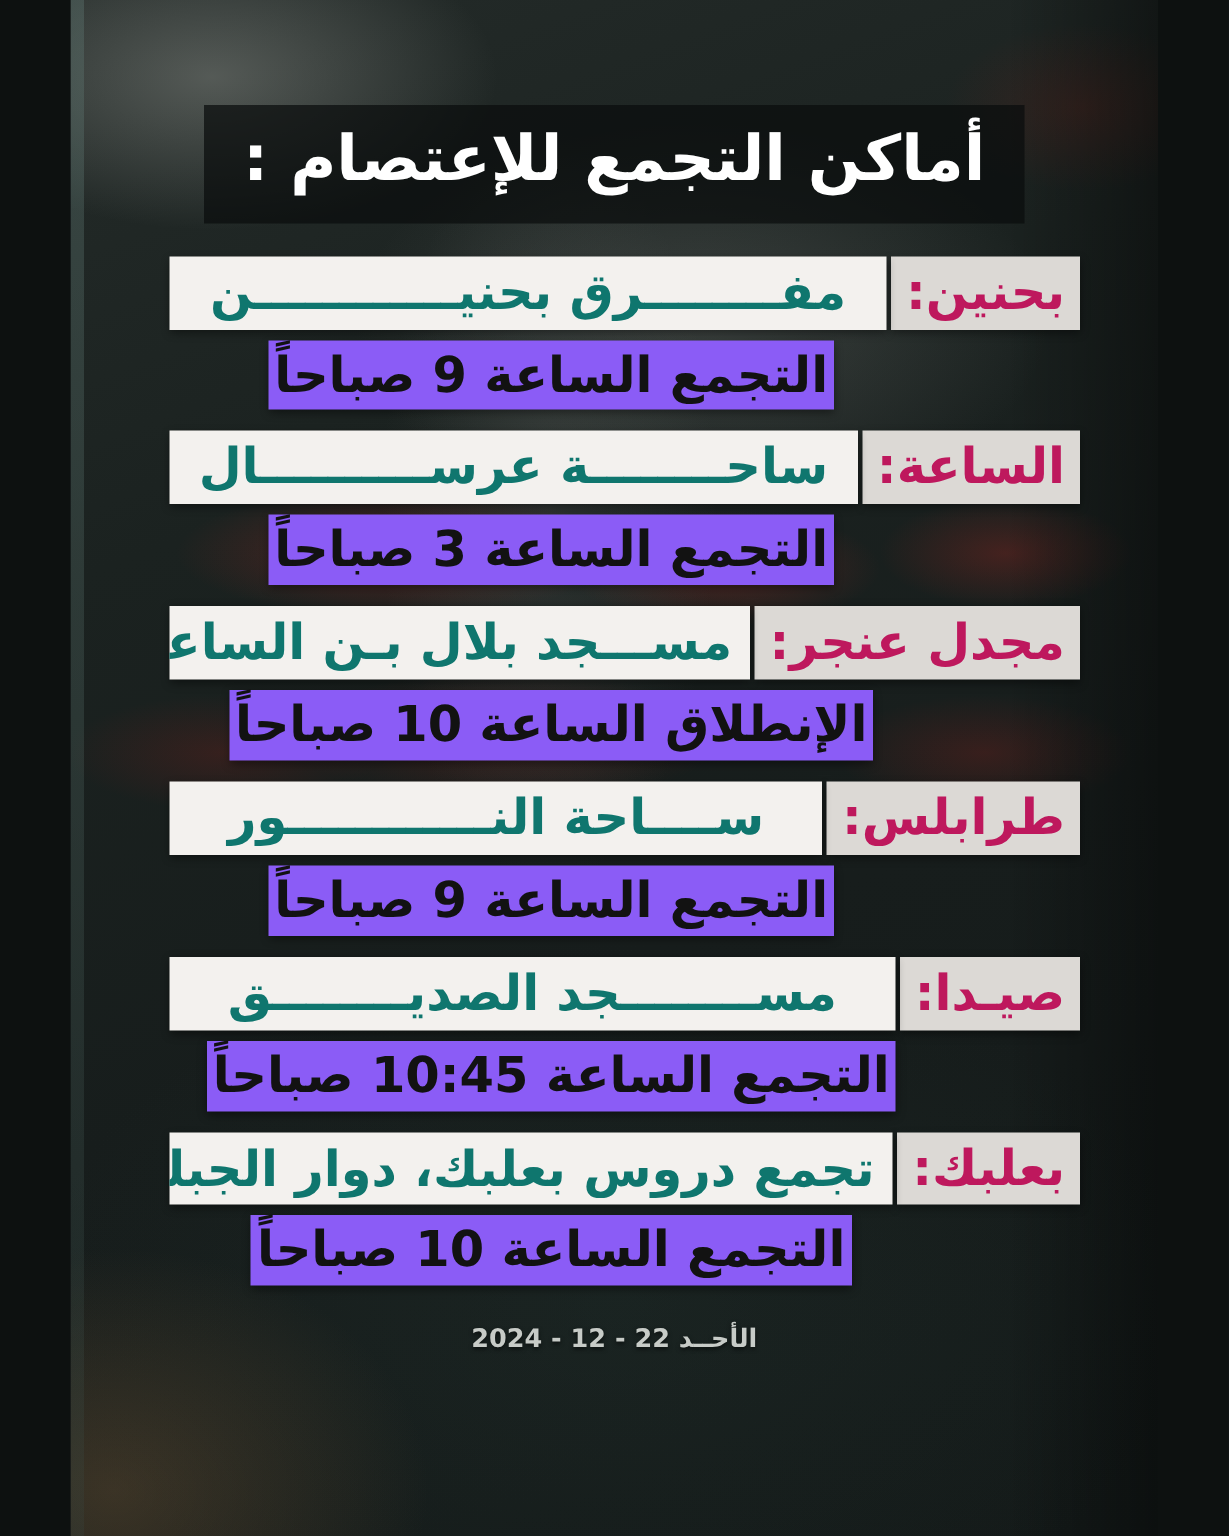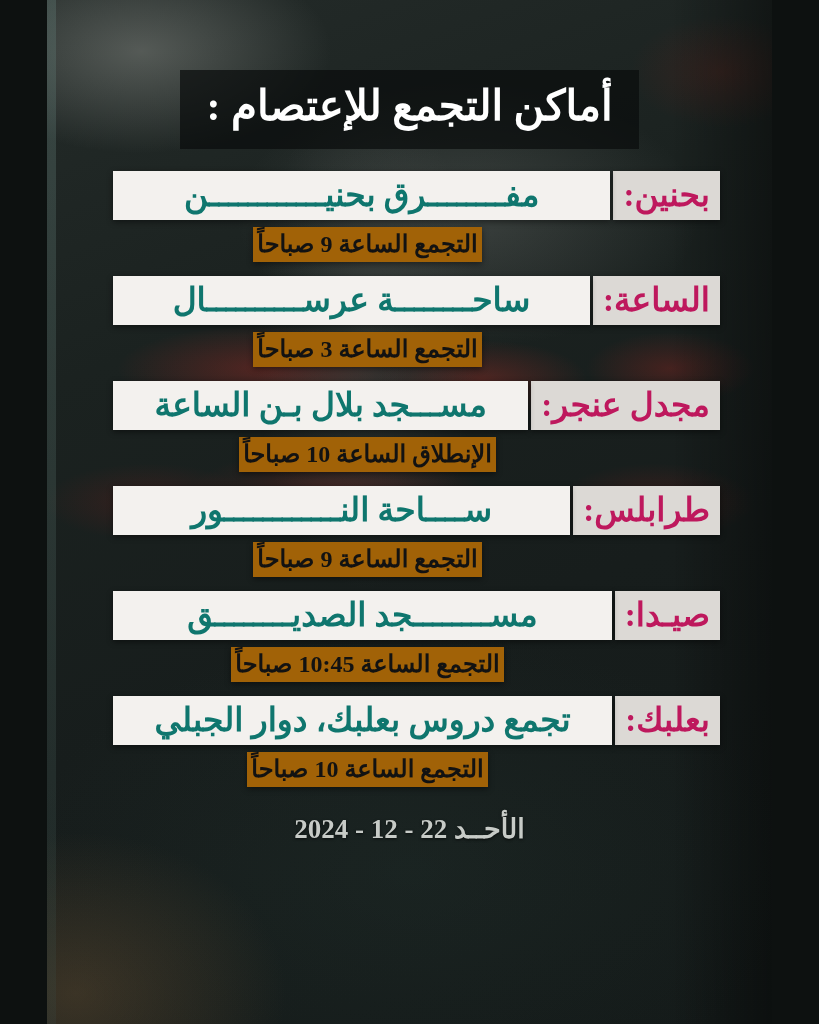--- a/index.html
+++ b/index.html
@@ -8,21 +8,20 @@
     background: #0d1110;
     font-family: "DejaVu Sans", sans-serif;
   }
   .poster {
     position: relative;
     width: 725px;
     height: 1024px;
     overflow: hidden;
     direction: rtl;
     margin: 0 auto;
-    font-family: Liberation Serif, serif;
   }
   
   .bg {
     position: absolute;
     inset: 0;
     background-color: #181e1c;
     background-image:
       linear-gradient(to right, rgba(0,0,0,0) 86%, rgba(0,0,0,0.40) 100%),
       radial-gradient(ellipse 280px 150px at 13% 5%,  rgba(155,158,152,0.42), transparent 68%),
       radial-gradient(ellipse 330px 190px at 58% 21%, rgba(125,128,125,0.32), transparent 70%),
@@ -100,34 +99,34 @@
     text-align: center;
     white-space: nowrap;
     overflow: hidden;
     box-shadow: 0 2px 6px rgba(0,0,0,0.45);
     margin-left: 14px;
   }
   .line2 {
     align-self: center;
     transform: translateX(-42px);
     margin-top: 7px;
-    background: #a16207;
+    background: #8b5cf6;
     color: #121212;
     font-weight: bold;
-    font-size: 24px;
+    font-size: 33px;
     line-height: 1.3;
     padding: 2px 4px;
     white-space: nowrap;
     box-shadow: 0 2px 6px rgba(0,0,0,0.45);
   }
   .date-line {
     margin-top: 12px;
     color: #c7cbc7;
     font-weight: bold;
-    font-size: 27px;
+    font-size: 17px;
     letter-spacing: 1px;
     text-shadow: 0 1px 3px rgba(0,0,0,0.6);
   }
 </style>
 </head>
 <body>
 
 <div class="poster">
   <div class="bg"></div>
   <div class="edge-left"></div>

